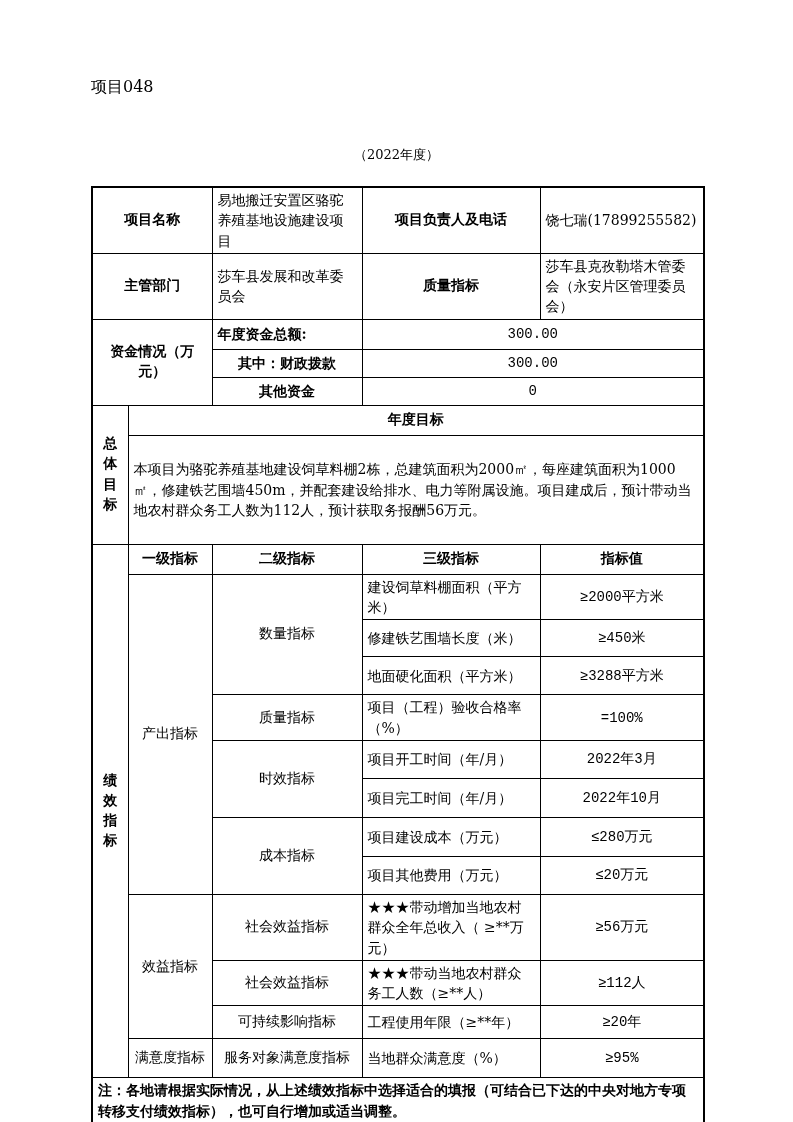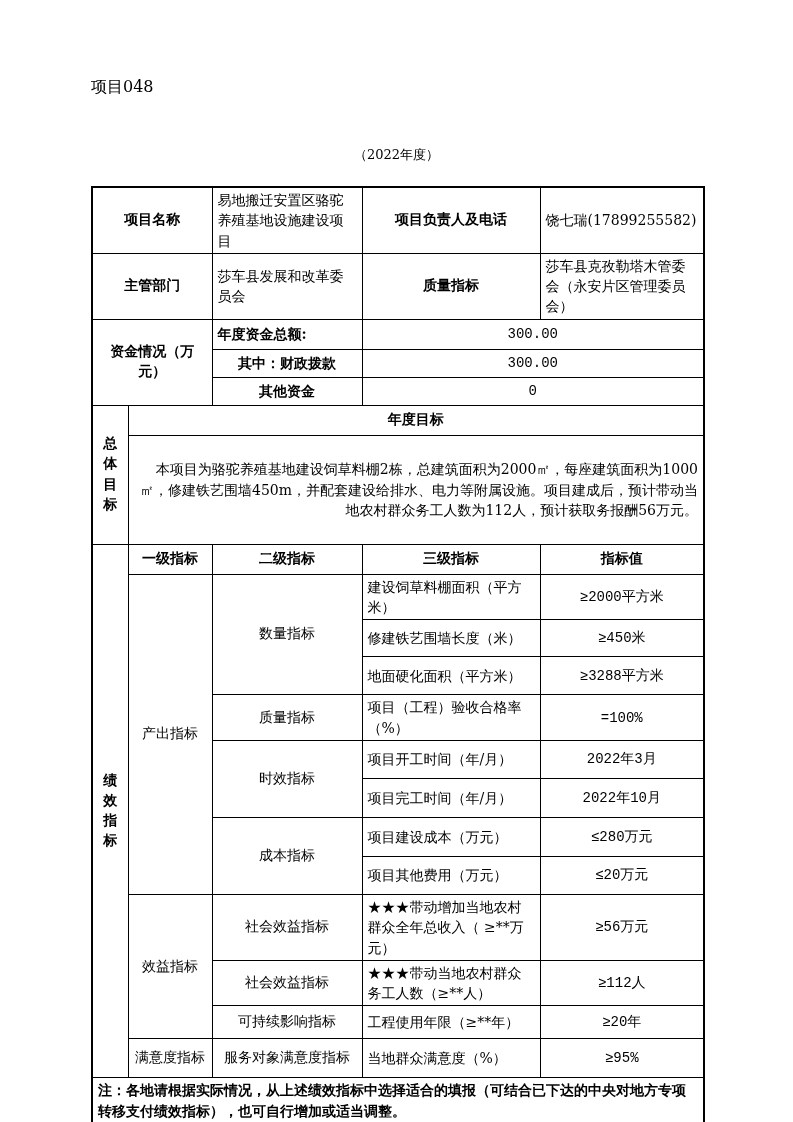--- a/index.html
+++ b/index.html
@@ -28,21 +28,21 @@
     padding: 2px 5px;
     vertical-align: middle;
     line-height: 1.45;
     word-break: break-all;
   }
   .lbl { font-weight: bold; }
   .c { text-align: center; font-family: Liberation Mono, monospace; }
   .l { text-align: left; }
   .r { text-align: center; }
   .vlabel { padding: 2px 3px; }
-  .goal-text { padding: 4px 8px; line-height: 21px; text-align: right; }
+  .goal-text { padding: 4px 8px; line-height: 21px; }
   .note-cell { padding: 3px 6px; line-height: 1.5; }
 
   .h28 { height: 28px; } .h30 { height: 30px; } .h33 { height: 33px; }
   .h37 { height: 37px; } .h38 { height: 38px; } .h39 { height: 39px; }
   .h44 { height: 44px; } .h45 { height: 45px; } .h51 { height: 51px; }
   .h109 { height: 109px; }
 </style>
 </head>
 <body>
 

